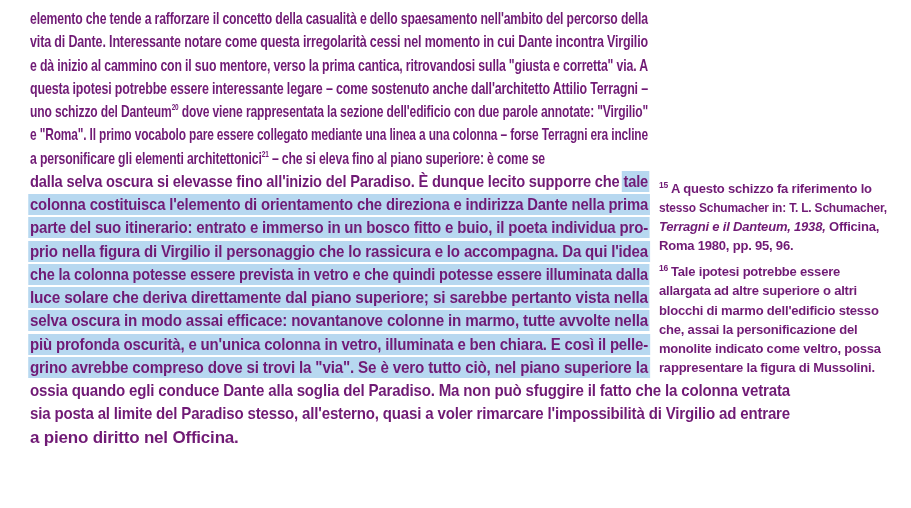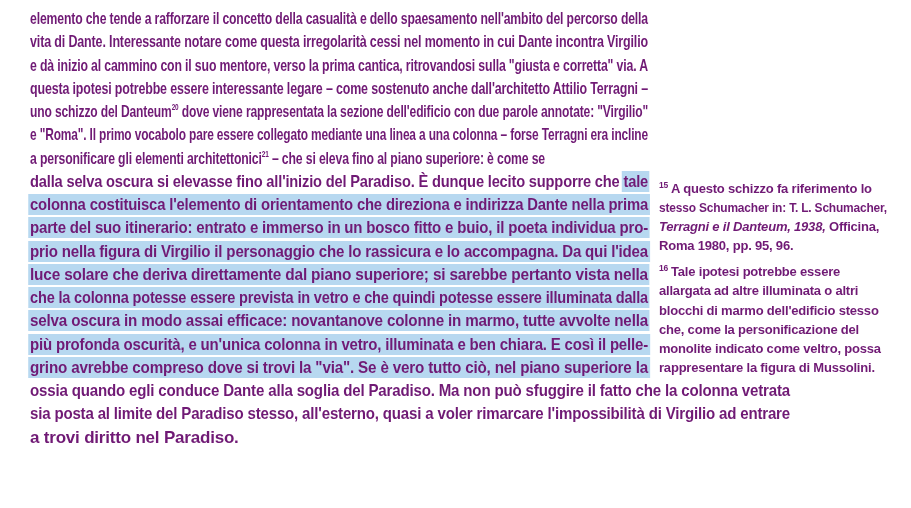--- a/index.html
+++ b/index.html
@@ -67,38 +67,38 @@
       <div class="line narrow j"><span class="inner" style="transform: scaleX(0.735181);"><span>vita di Dante. Interessante notare come questa irregolarità cessi nel momento in cui Dante incontra Virgilio</span></span></div>
       <div class="line narrow j"><span class="inner" style="transform: scaleX(0.722266);"><span>e dà inizio al cammino con il suo mentore, verso la prima cantica, ritrovandosi sulla "giusta e corretta" via. A</span></span></div>
       <div class="line narrow j"><span class="inner" style="transform: scaleX(0.731388);"><span>questa ipotesi potrebbe essere interessante legare – come sostenuto anche dall'architetto Attilio Terragni –</span></span></div>
       <div class="line narrow j"><span class="inner" style="transform: scaleX(0.710217);"><span>uno schizzo del Danteum</span><sup>20</sup><span> dove viene rappresentata la sezione dell'edificio con due parole annotate: "Virgilio"</span></span></div>
       <div class="line narrow j"><span class="inner" style="transform: scaleX(0.700953);"><span>e "Roma". Il primo vocabolo pare essere collegato mediante una linea a una colonna – forse Terragni era incline</span></span></div>
       <div class="line short"><span class="inner" style="transform: scaleX(0.719588);"><span>a personificare gli elementi architettonici</span><sup>21</sup><span> – che si eleva fino al piano superiore: è come se</span></span></div>
       <div class="line narrow j"><span class="inner" style="transform: scaleX(0.86138);"><span>dalla selva oscura si elevasse fino all'inizio del Paradiso. È dunque lecito supporre che </span><span class="hl">tale</span></span></div>
       <div class="line narrow j"><span class="inner" style="transform: scaleX(0.87317);"><span class="hl">colonna costituisca l'elemento di orientamento che direziona e indirizza Dante nella prima</span></span></div>
       <div class="line narrow j"><span class="inner" style="transform: scaleX(0.882601);"><span class="hl">parte del suo itinerario: entrato e immerso in un bosco fitto e buio, il poeta individua pro-</span></span></div>
       <div class="line narrow j"><span class="inner" style="transform: scaleX(0.885863);"><span class="hl">prio nella figura di Virgilio il personaggio che lo rassicura e lo accompagna. Da qui l'idea</span></span></div>
+      <div class="line narrow j"><span class="inner" style="transform: scaleX(0.855548);"><span class="hl">che la colonna potesse essere prevista in vetro e che quindi potesse essere illuminata dalla</span></span></div>
       <div class="line narrow j"><span class="inner" style="transform: scaleX(0.905515);"><span class="hl">luce solare che deriva direttamente dal piano superiore; si sarebbe pertanto vista nella</span></span></div>
-      <div class="line narrow j"><span class="inner" style="transform: scaleX(0.855548);"><span class="hl">che la colonna potesse essere prevista in vetro e che quindi potesse essere illuminata dalla</span></span></div>
       <div class="line narrow j"><span class="inner" style="transform: scaleX(0.893891);"><span class="hl">selva oscura in modo assai efficace: novantanove colonne in marmo, tutte avvolte nella</span></span></div>
       <div class="line narrow j"><span class="inner" style="transform: scaleX(0.882188);"><span class="hl">più profonda oscurità, e un'unica colonna in vetro, illuminata e ben chiara. E così il pelle-</span></span></div>
       <div class="line narrow j"><span class="inner" style="transform: scaleX(0.894862);"><span class="hl">grino avrebbe compreso dove si trovi la "via". Se è vero tutto ciò, nel piano superiore la</span></span></div>
       <div class="line wide j"><span class="inner" style="transform: scaleX(0.887106);"><span>ossia quando egli conduce Dante alla soglia del Paradiso. Ma non può sfuggire il fatto che la colonna vetrata</span></span></div>
       <div class="line wide j"><span class="inner" style="transform: scaleX(0.885233);"><span>sia posta al limite del Paradiso stesso, all'esterno, quasi a voler rimarcare l'impossibilità di Virgilio ad entrare</span></span></div>
-      <div class="line narrow"><span class="inner" style="transform: scaleX(1);"><span>a trovi diritto nel Paradiso.</span></span></div>
+      <div class="line narrow"><span class="inner" style="transform: scaleX(1);"><span>a pieno diritto nel Officina.</span></span></div>
     </div>
   <div class="notes">
       <div class="note">
         <div class="note-line"><span class="inner" style="transform: scaleX(1);"><sup>15</sup><span>A questo schizzo fa riferimento lo</span></span></div>
         <div class="note-line"><span class="inner" style="transform: scaleX(0.919471);"><span>stesso Schumacher in: T. L. Schumacher,</span></span></div>
         <div class="note-line"><span class="inner" style="transform: scaleX(1);"><span class="it">Terragni e il Danteum, 1938,</span><span> Officina,</span></span></div>
         <div class="note-line"><span class="inner" style="transform: scaleX(1);"><span>Roma 1980, pp. 95, 96.</span></span></div>
       </div>
       <div class="note">
         <div class="note-line"><span class="inner" style="transform: scaleX(1);"><sup>16</sup><span>Tale ipotesi potrebbe essere</span></span></div>
-        <div class="note-line"><span class="inner" style="transform: scaleX(1);"><span>allargata ad altre illuminata o altri</span></span></div>
+        <div class="note-line"><span class="inner" style="transform: scaleX(1);"><span>allargata ad altre superiore o altri</span></span></div>
         <div class="note-line"><span class="inner" style="transform: scaleX(1);"><span>blocchi di marmo dell'edificio stesso</span></span></div>
-        <div class="note-line"><span class="inner" style="transform: scaleX(1);"><span>che, come la personificazione del</span></span></div>
+        <div class="note-line"><span class="inner" style="transform: scaleX(1);"><span>che, assai la personificazione del</span></span></div>
         <div class="note-line"><span class="inner" style="transform: scaleX(1);"><span>monolite indicato come veltro, possa</span></span></div>
         <div class="note-line"><span class="inner" style="transform: scaleX(1);"><span>rappresentare la figura di Mussolini.</span></span></div>
       </div>
     </div>
 </div>
 
 </body></html>

